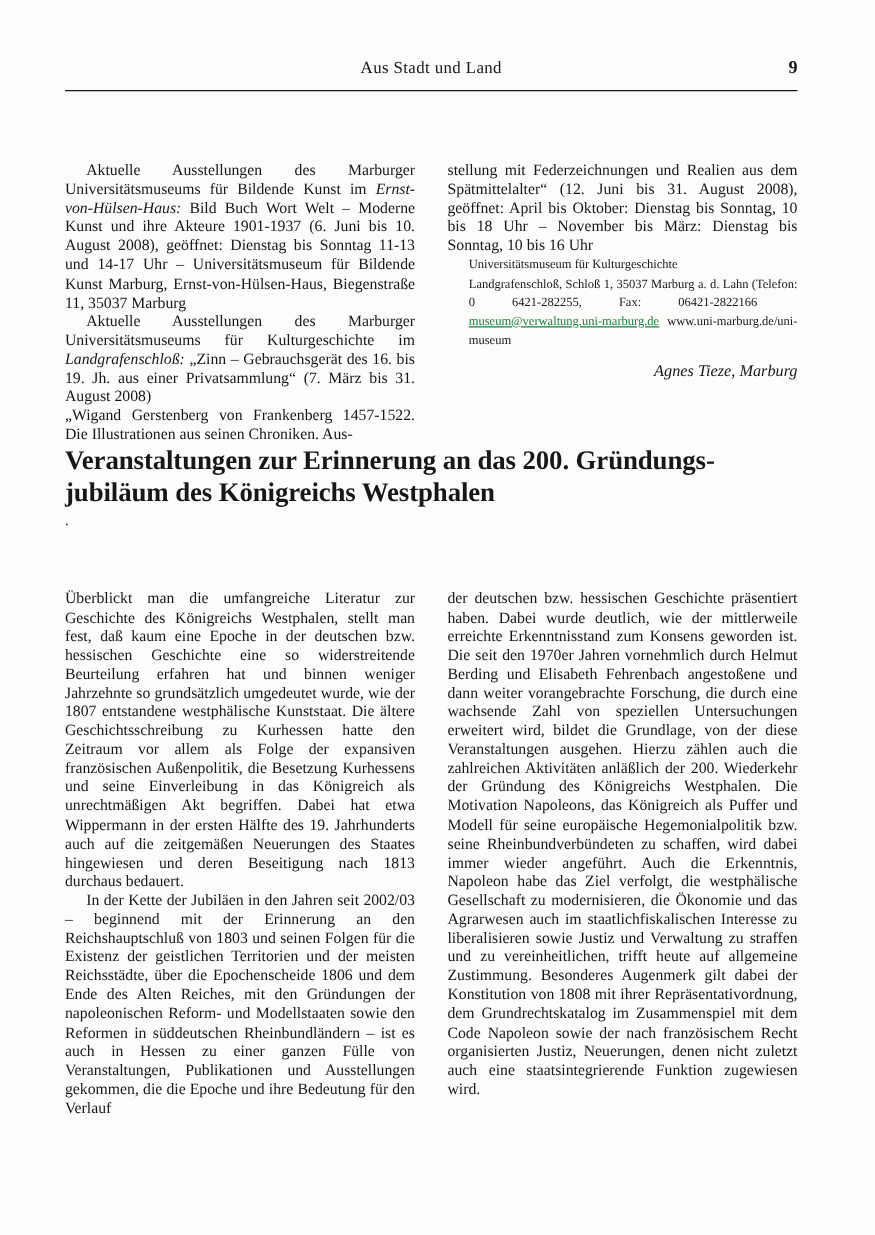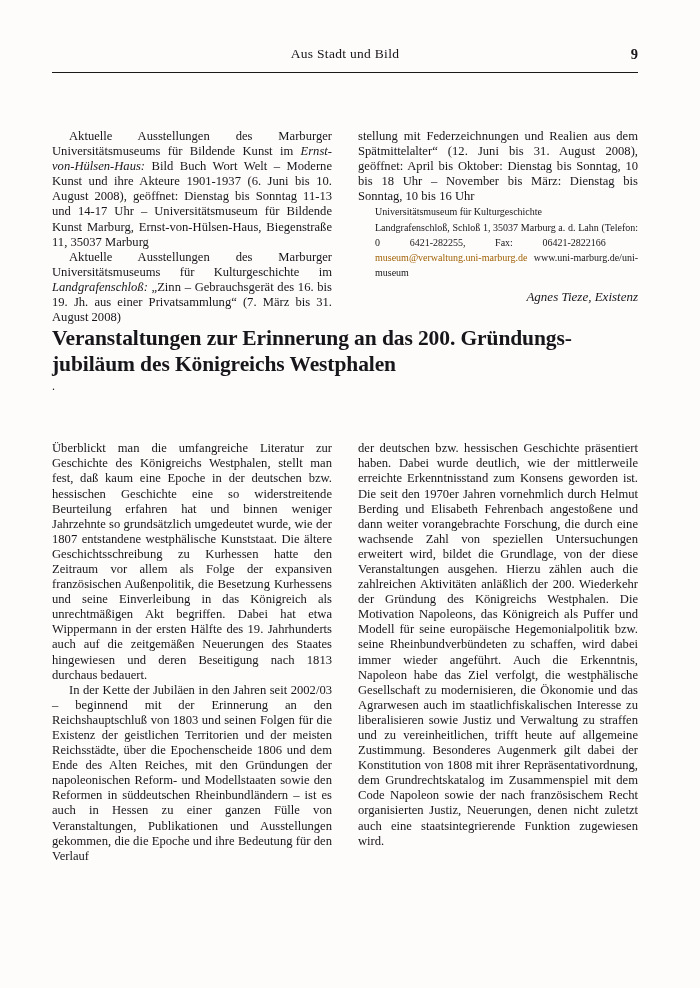--- a/index.html
+++ b/index.html
@@ -67,21 +67,22 @@
     text-indent: 17px;
   }
   p.hang {
     margin: 0;
     font-size: 10px;
     line-height: 15.1px;
     text-align: justify;
     padding-left: 17px;
   }
   .link {
-    color: #a16207;
+    text-decoration: underline;
+    color: #15803d;
   }
   .signature {
     margin-top: 9px;
     text-align: right;
     font-style: italic;
     font-size: 13px;
   }
   
   .headline {
     margin-bottom: 4px;
@@ -100,35 +101,36 @@
     margin-top: 6px;
   }
 </style>
 </head>
 <body>
 
 <div class="page">
   <div class="page-inner">
 
     <div class="runhead">
-      <div class="runhead-title">Aus Stadt und Bild</div>
+      <div class="runhead-title">Aus Stadt und Land</div>
       <div class="runhead-folio">9</div>
     </div>
     <div class="rule"></div>
 
     <div class="cols">
       <div class="col">
         <p class="just indent">Aktuelle Ausstellungen des Marburger Universitätsmuseums für Bildende Kunst im <i>Ernst-von-Hülsen-Haus:</i> Bild Buch Wort Welt – Moderne Kunst und ihre Akteure 1901-1937 (6. Juni bis 10. August 2008), geöffnet: Dienstag bis Sonntag 11-13 und 14-17 Uhr – Universitätsmuseum für Bildende Kunst Marburg, Ernst-von-Hülsen-Haus, Biegenstraße 11, 35037 Marburg</p>
         <p class="just indent">Aktuelle Ausstellungen des Marburger Universitätsmuseums für Kulturgeschichte im <i>Landgrafenschloß:</i> „Zinn – Gebrauchsgerät des 16. bis 19. Jh. aus einer Privatsammlung“ (7. März bis 31. August 2008)</p>
+        <p class="just">„Wigand Gerstenberg von Frankenberg 1457-1522. Die Illustrationen aus seinen Chroniken. Aus-</p>
       </div>
       <div class="col">
         <p class="just">stellung mit Federzeichnungen und Realien aus dem Spätmittelalter“ (12. Juni bis 31. August 2008), geöffnet: April bis Oktober: Dienstag bis Sonntag, 10 bis 18 Uhr – November bis März: Dienstag bis Sonntag, 10 bis 16 Uhr</p>
         <p class="hang">Universitätsmuseum für Kulturgeschichte</p>
         <p class="hang">Landgrafenschloß, Schloß 1, 35037 Marburg a. d. Lahn (Telefon: 0 6421-282255, Fax: 06421-2822166 &nbsp; <span class="link">museum@verwaltung.uni-marburg.de</span> www.uni-marburg.de/uni-museum</p>
-        <div class="signature">Agnes Tieze, Existenz</div>
+        <div class="signature">Agnes Tieze, Marburg</div>
       </div>
     </div>
 
     <div class="headline">
       <span class="l1">Veranstaltungen zur Erinnerung an das 200. Gründungs-</span>
       <span class="l2">jubiläum des Königreichs Westphalen</span>
     </div>
     <div class="stray-dot">.</div>
 
     <div class="cols body-cols">

